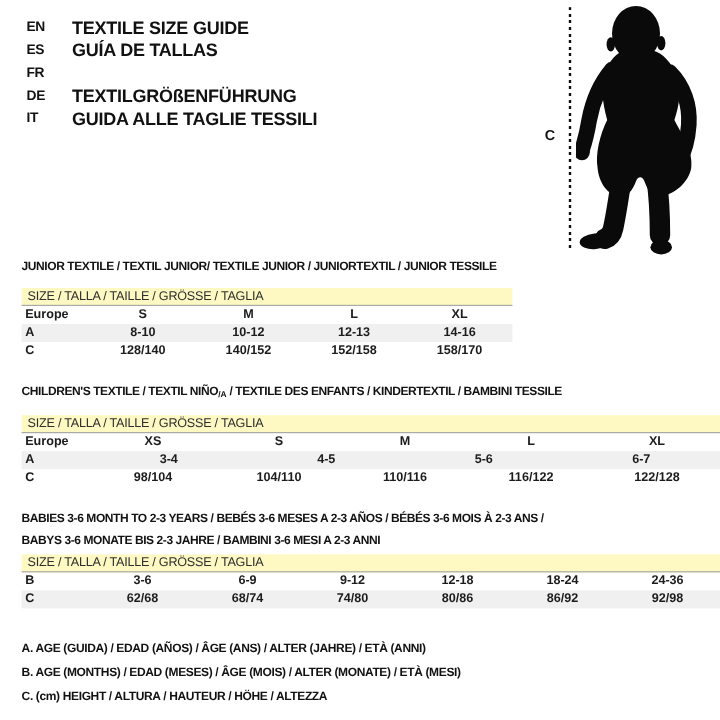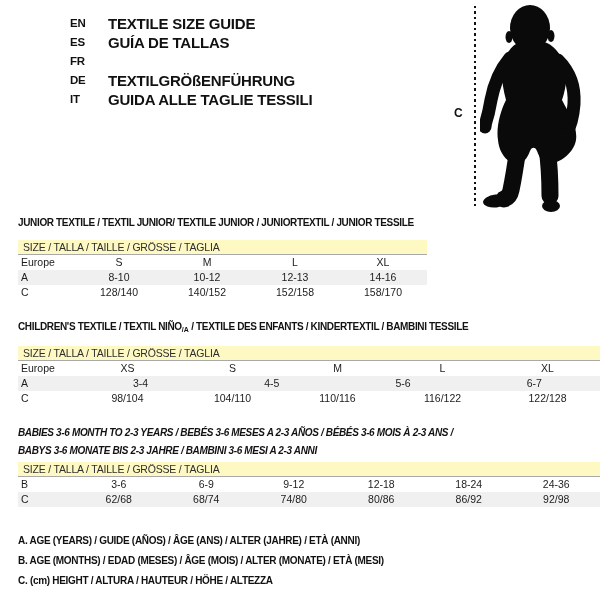--- a/index.html
+++ b/index.html
@@ -2,21 +2,21 @@
 <html><head>
 <meta charset="utf-8">
 <style>
   html,body { margin:0; padding:0; background:#fff; }
   .canvas {
     position:relative; width:600px; height:600px; background:#ffffff;
     font-family:"Liberation Sans", sans-serif; color:#111; overflow:hidden;
   }
 
   
-  .lang-list { position:absolute; left:22px; top:14px;margin-left:48px; }
+  .lang-list { position:absolute; left:22px; top:14px; }
   .lang-row { display:flex; height:19px; line-height:19px; }
   .lang-code { width:38px; font-weight:bold; font-size:11.5px; letter-spacing:-0.2px; }
   .lang-title { font-weight:bold; font-size:15px; letter-spacing:-0.2px; white-space:nowrap; }
 
   
   .figure-wrap { position:absolute; left:440px; top:0; width:160px; height:220px; }
   .measure-line {
     position:absolute; left:34px; top:6px; width:2px; height:202px;
     background:repeating-linear-gradient(to bottom, #111 0 2.5px, transparent 2.5px 5.5px);
   }
@@ -24,33 +24,33 @@
   .baby-svg { position:absolute; left:40px; top:0; }
 
   
   .sec-title {
     position:absolute; left:18px; font-weight:bold; font-size:10px;
     letter-spacing:-0.35px; white-space:nowrap; color:#121212;
   }
   #sec-title-1 { top:217px; }
   #sec-title-2 { top:321px; }
   #sec-title-3 { top:424px; line-height:18px; }
-  #sec-title-3 span { display:block;font-style:italic; }
+  #sec-title-3 span { display:block; }
   .sub-script { font-size:7px; vertical-align:-2px; letter-spacing:0; }
 
   
   .size-table { position:absolute; left:18px; }
   #table-1 { top:240px; width:409px; }
   #table-2 { top:346px; width:582px; }
   #table-3 { top:462px; width:582px; }
   .size-bar {
     height:14px; line-height:14px; background:#fef9c3; border-bottom:1.5px solid #a9a9a9;
     padding-left:5px; font-size:10.5px; color:#2e2e2e; letter-spacing:-0.2px;
   }
-  .t-row { display:flex; height:15px; line-height:15px; font-size:10.5px; color:#1c1c1c; }
+  .t-row { display:flex; height:15px; line-height:15px; font-size:10.5px; color:#1c1c1c;font-weight:bold; }
   .t-row.alt { background:#f0f0f0; }
   .t-row .lbl { width:57px; padding-left:3px; box-sizing:border-box; }
   .t-row .cell { flex:1; text-align:center; }
 
   
   .notes { position:absolute; left:18px; top:531px; }
   .note-line { height:20px; line-height:20px; font-weight:bold; font-size:10px; letter-spacing:-0.3px; white-space:nowrap; }
 </style>
 </head>
 <body>
@@ -202,18 +202,18 @@
       <span class="cell">62/68</span>
       <span class="cell">68/74</span>
       <span class="cell">74/80</span>
       <span class="cell">80/86</span>
       <span class="cell">86/92</span>
       <span class="cell">92/98</span>
     </div>
   </div>
 
   <div class="notes">
-    <div class="note-line">A. AGE (YEARS) / GUIDE (AÑOS) / ÂGE (ANS) / ALTER (JAHRE) / ETÀ (ANNI)</div>
+    <div class="note-line">A. AGE (GUIDA) / EDAD (AÑOS) / ÂGE (ANS) / ALTER (JAHRE) / ETÀ (ANNI)</div>
     <div class="note-line">B. AGE (MONTHS) / EDAD (MESES) / ÂGE (MOIS) / ALTER (MONATE) / ETÀ (MESI)</div>
     <div class="note-line">C. (cm) HEIGHT / ALTURA / HAUTEUR / HÖHE / ALTEZZA</div>
   </div>
 
 </div>
 
 </body></html>

